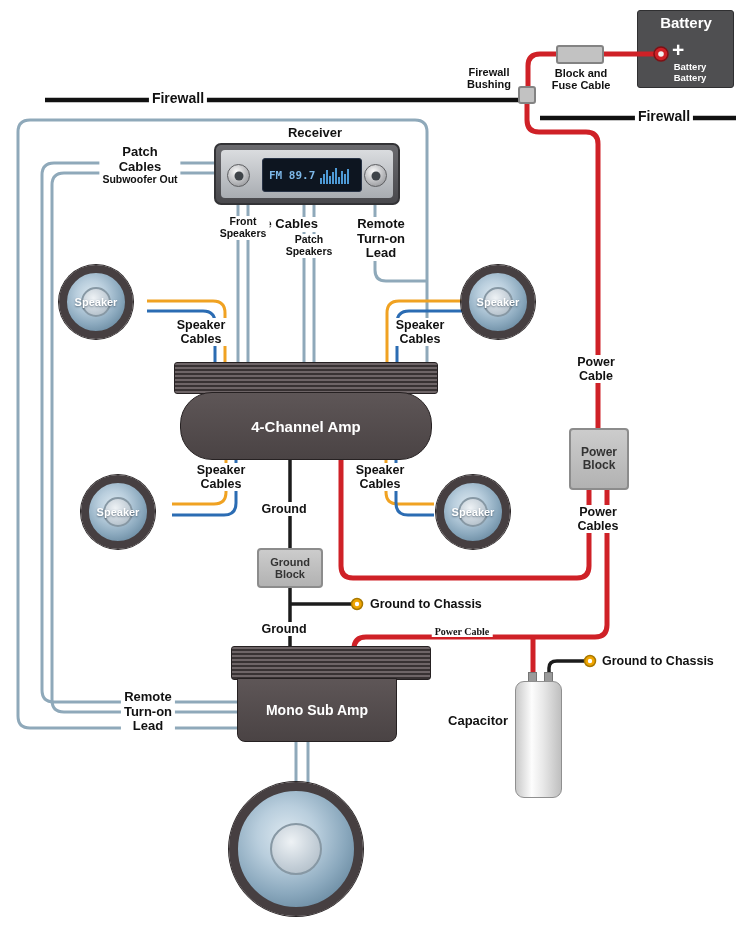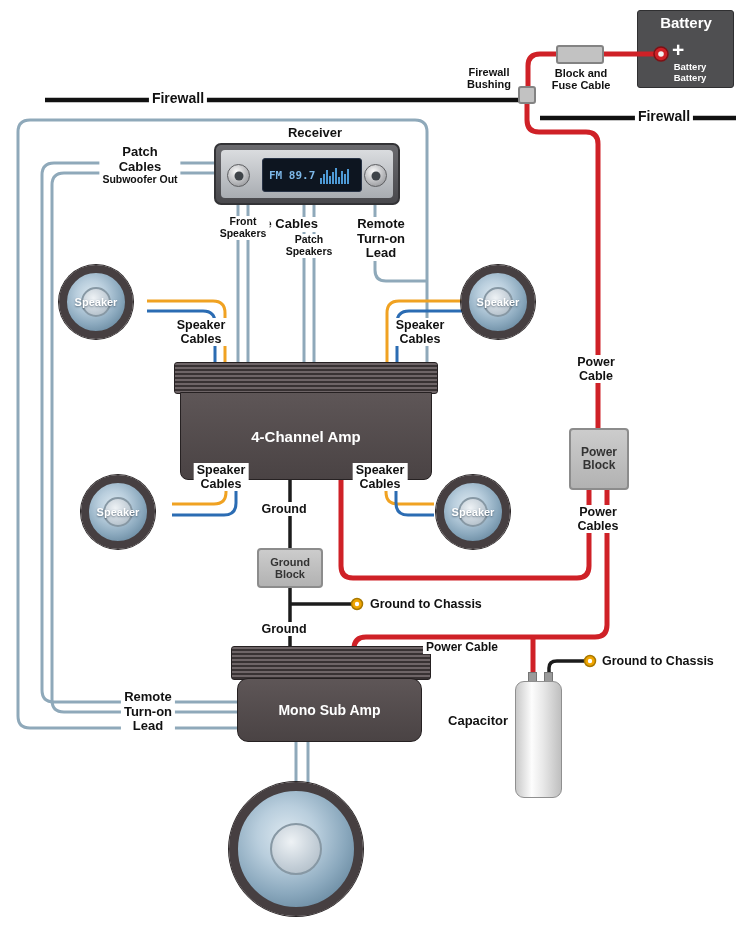--- a/index.html
+++ b/index.html
@@ -177,21 +177,21 @@
   <div class="lbl bgw" style="left:221px;top:463px;font-size:12.5px;">
     <span class="line">Speaker</span>
     <span class="line">Cables</span>
   </div>
   <div class="lbl bgw" style="left:380px;top:463px;font-size:12.5px;">
     <span class="line">Speaker</span>
     <span class="line">Cables</span>
   </div>
 
   <div class="abs fins" style="left:174px;top:362px;width:264px;height:32px;"></div>
-  <div class="abs amp-body" style="left:180px;top:392px;width:252px;height:88px;font-size:15px;">
+  <div class="abs amp-body" style="left:180px;top:392px;width:252px;height:68px;font-size:15px;border-radius:32px;">
     <span>4-Channel Amp</span>
   </div>
 
   <div class="lbl bgw" style="left:596px;top:355px;font-size:12.5px;">
     <span class="line">Power</span>
     <span class="line">Cable</span>
   </div>
   <div class="abs block" style="left:569px;top:428px;width:60px;height:62px;font-size:12px;">
     <span>
         <span class="line">Power</span>
@@ -206,25 +206,25 @@
   <div class="lbl bgw" style="left:284px;top:502px;font-size:12.5px;">Ground</div>
   <div class="abs block" style="left:257px;top:548px;width:66px;height:40px;font-size:11px;">
     <span>
         <span class="line">Ground</span>
         <span class="line">Block</span>
       </span>
   </div>
   <div class="lbl noc" style="left:370px;top:597px;font-size:12.5px;text-align:left;">Ground to Chassis</div>
   <div class="lbl bgw" style="left:284px;top:622px;font-size:12.5px;">Ground</div>
 
-  <div class="lbl bgw" style="left:462px;top:641px;font-size:12px;">Power Cable</div>
+  <div class="lbl bgw" style="left:462px;top:626px;font-size:10px;font-family:Liberation Serif, serif;">Power Cable</div>
   <div class="lbl noc" style="left:602px;top:654px;font-size:12.5px;text-align:left;">Ground to Chassis</div>
 
   <div class="abs fins" style="left:231px;top:646px;width:200px;height:34px;"></div>
-  <div class="abs amp-body" style="left:237px;top:678px;width:185px;height:64px;font-size:14px;border-radius:11px;">
+  <div class="abs amp-body" style="left:237px;top:678px;width:160px;height:64px;font-size:14px;">
     <span>Mono Sub Amp</span>
   </div>
   <div class="lbl bgw" style="left:148px;top:690px;font-size:13px;">
     <span class="line">Remote</span>
     <span class="line">Turn-on</span>
     <span class="line">Lead</span>
   </div>
 
   <div class="abs cap-stub" style="left:528px;top:672px;width:9px;height:11px;"></div>
   <div class="abs cap-stub" style="left:544px;top:672px;width:9px;height:11px;"></div>

